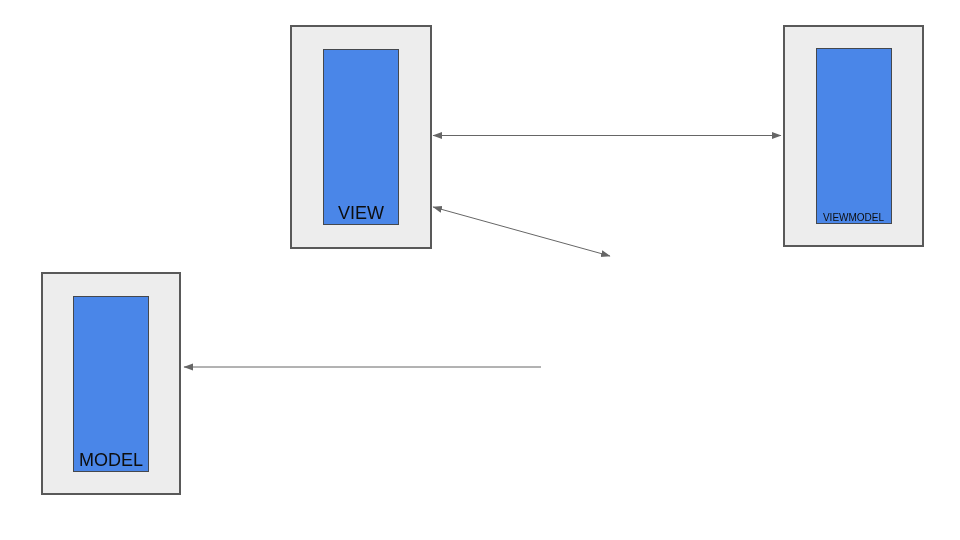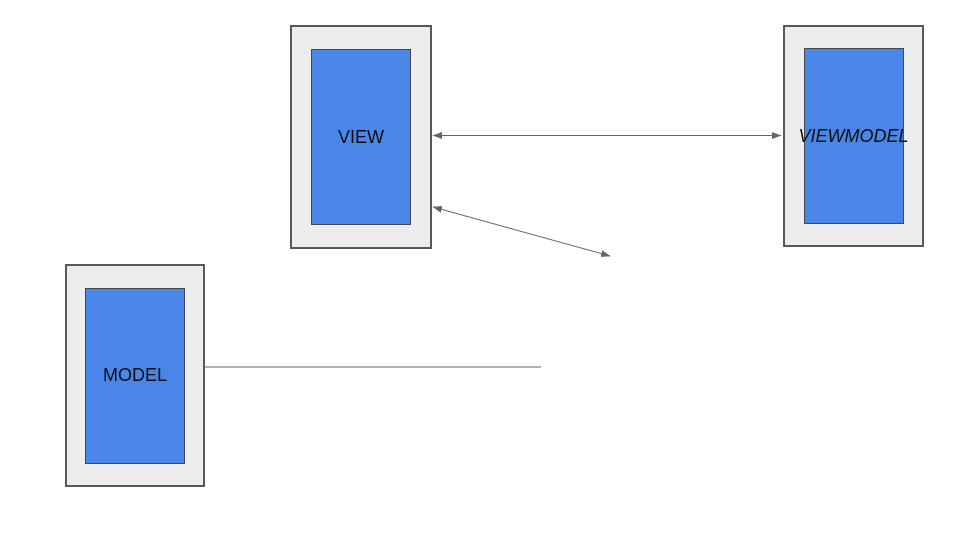--- a/index.html
+++ b/index.html
@@ -26,34 +26,34 @@
   .edge{stroke:var(--connector);stroke-width:1;}
   .node{
     position:absolute;
     box-sizing:border-box;
     background:var(--node-frame-fill);
     border:2px solid var(--frame-border);
     display:flex;align-items:center;justify-content:center;
   }
   .node-inner{
     box-sizing:border-box;
-    width:100px;height:176px;
+    width:76px;height:176px;
     background:var(--node-fill);
     border:1px solid var(--node-border);
-    display:flex;align-items:center;justify-content:center;
+    display:flex;align-items:flex-end;justify-content:center;
   }
   .node-label{
     color:var(--label);
     white-space:nowrap;
   }
   .node-label.lg{font-size:18px;}
-  .node-label.sm{font-size:18px;font-style:italic;}
+  .node-label.sm{font-size:10px;}
   .node-view{left:290px;top:25px;width:142px;height:224px;}
   .node-viewmodel{left:783px;top:25px;width:141px;height:222px;}
-  .node-model{left:41px;top:264px;width:140px;height:223px;margin-left:24px;}
+  .node-model{left:41px;top:272px;width:140px;height:223px;}
   .node-presenter{left:542px;top:255px;width:140px;height:224px;}
 </style>
 </head>
 <body>
 
 <div class="canvas">
 
   <svg class="edges" width="960" height="540" viewBox="0 0 960 540" xmlns="http://www.w3.org/2000/svg">
     <defs>
       <marker id="arrow" viewBox="0 0 10 8" refX="9" refY="4" markerWidth="10" markerHeight="8" orient="auto-start-reverse">

